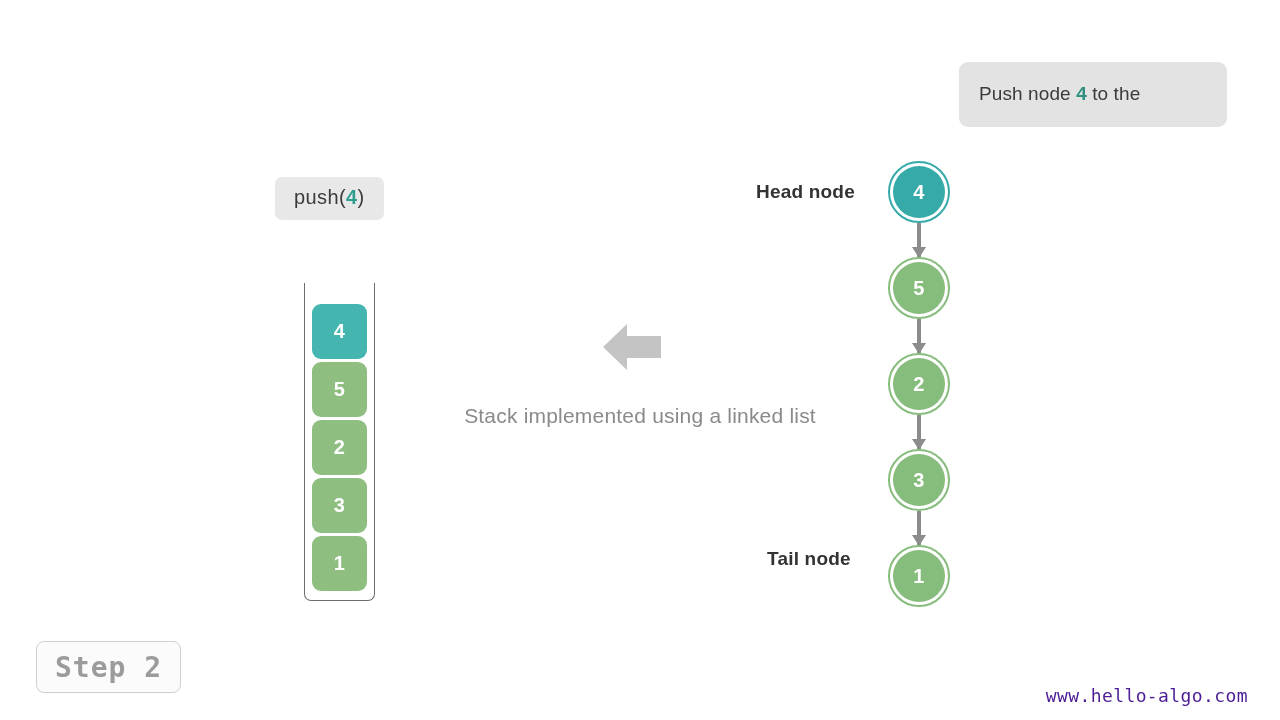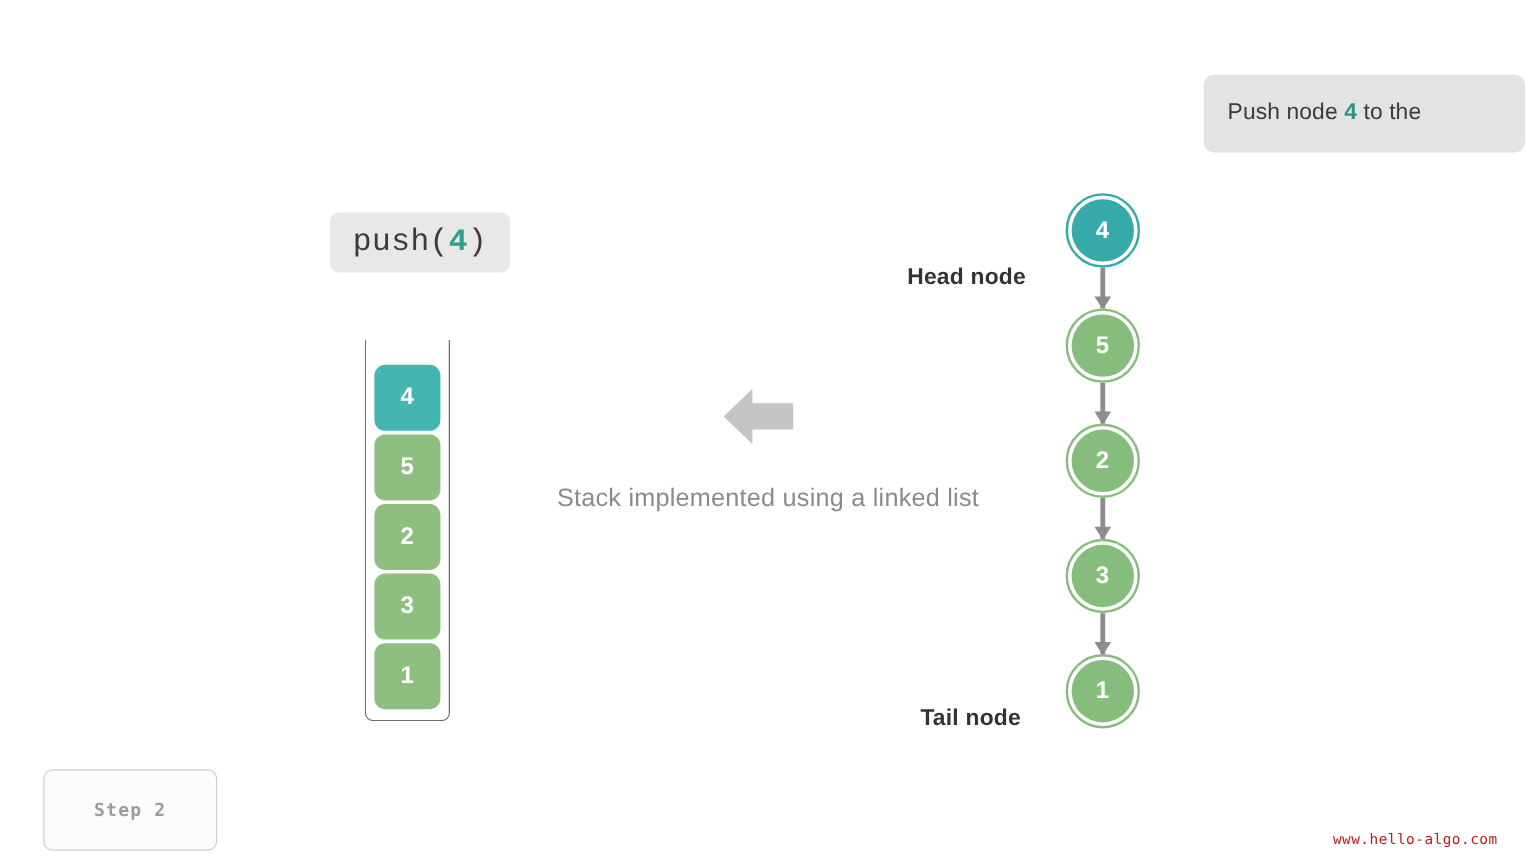--- a/index.html
+++ b/index.html
@@ -17,21 +17,21 @@
   .canvas {
     position: absolute;
     left: 0; top: 0;
     width: 1280px;
     height: 720px;
   }
 
   
   .tooltip {
     position: absolute;
-    left: 1003px;
+    left: 959px;
     top: 62px;
     width: 268px;
     box-sizing: border-box;
     padding: 18px 20px 20px 20px;
     background: #e3e3e3;
     border-radius: 9px;
     font-size: 19px;
     line-height: 27px;
     color: #3b3b3b;
     letter-spacing: .1px;
@@ -42,22 +42,22 @@
   }
 
   
   .op-label {
     position: absolute;
     left: 275px;
     top: 177px;
     padding: 9px 19px 11px 19px;
     background: #e8e8e8;
     border-radius: 7px;
-    font-family: Liberation Mono, monospace;
-    font-size: 26px;
+    font-family: Liberation Sans, sans-serif;
+    font-size: 20px;
     color: #3b3b3b;
     letter-spacing: .4px;
   }
   .op-label .hl { color: #2f9e8f; font-weight: bold; }
 
   
   .stack-wrap {
     position: absolute;
     left: 304px;
     top: 283px;
@@ -198,54 +198,53 @@
   }
 
   
   .node-label {
     position: absolute;
     font-size: 19px;
     font-weight: bold;
     color: #333333;
     letter-spacing: .2px;
     white-space: nowrap;
-    margin-top: 40px;
   }
   .label-head { left: 756px; top: 181px; }
   .label-tail { left: 767px; top: 548px; }
 
   
   .step-badge {
     position: absolute;
     left: 36px;
     top: 641px;
     width: 145px;
-    height: 68px;
+    height: 52px;
     box-sizing: border-box;
     border: 1.4px solid #cfcfcf;
     border-radius: 8px;
     background: #fbfbfb;
     display: flex;
     align-items: center;
     justify-content: center;
     font-family: "DejaVu Sans Mono", "Liberation Mono", monospace;
-    font-size: 15px;
+    font-size: 28px;
     font-weight: bold;
     color: #9b9b9b;
     letter-spacing: 1px;
   }
 
   
   .watermark {
     position: absolute;
     right: 32px;
     bottom: 14px;
     font-family: "DejaVu Sans Mono", "Liberation Mono", monospace;
-    font-size: 12px;
-    color: #b91c1c;
+    font-size: 18px;
+    color: #4c1d95;
     letter-spacing: .4px;
   }
 </style>
 </head>
 <body>
 
 <div class="canvas">
 
   <div class="tooltip">
     <span>Push node </span><span class="hl">4</span><span> to the</span><br>

